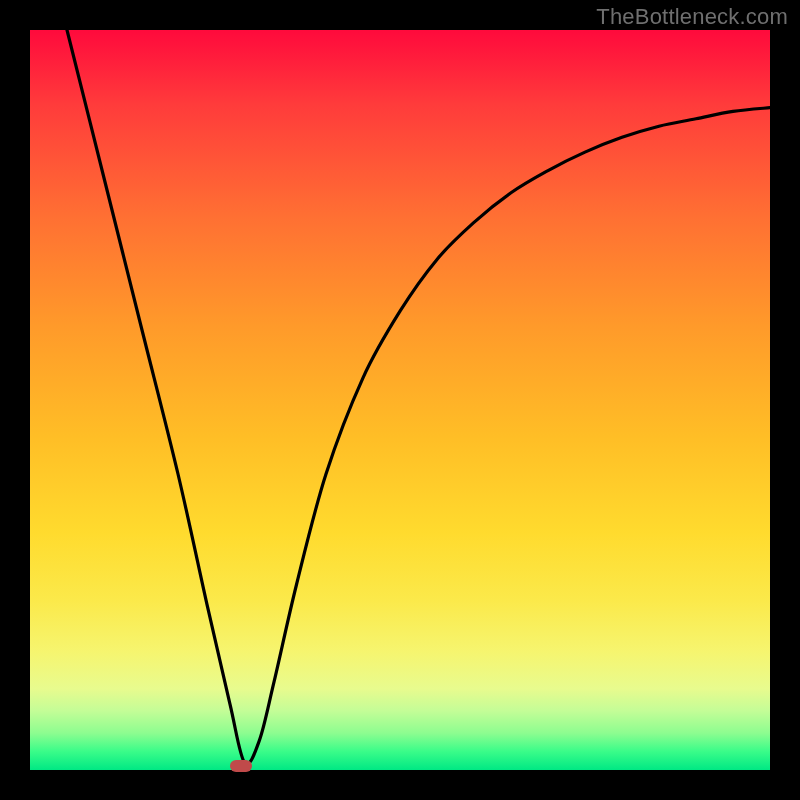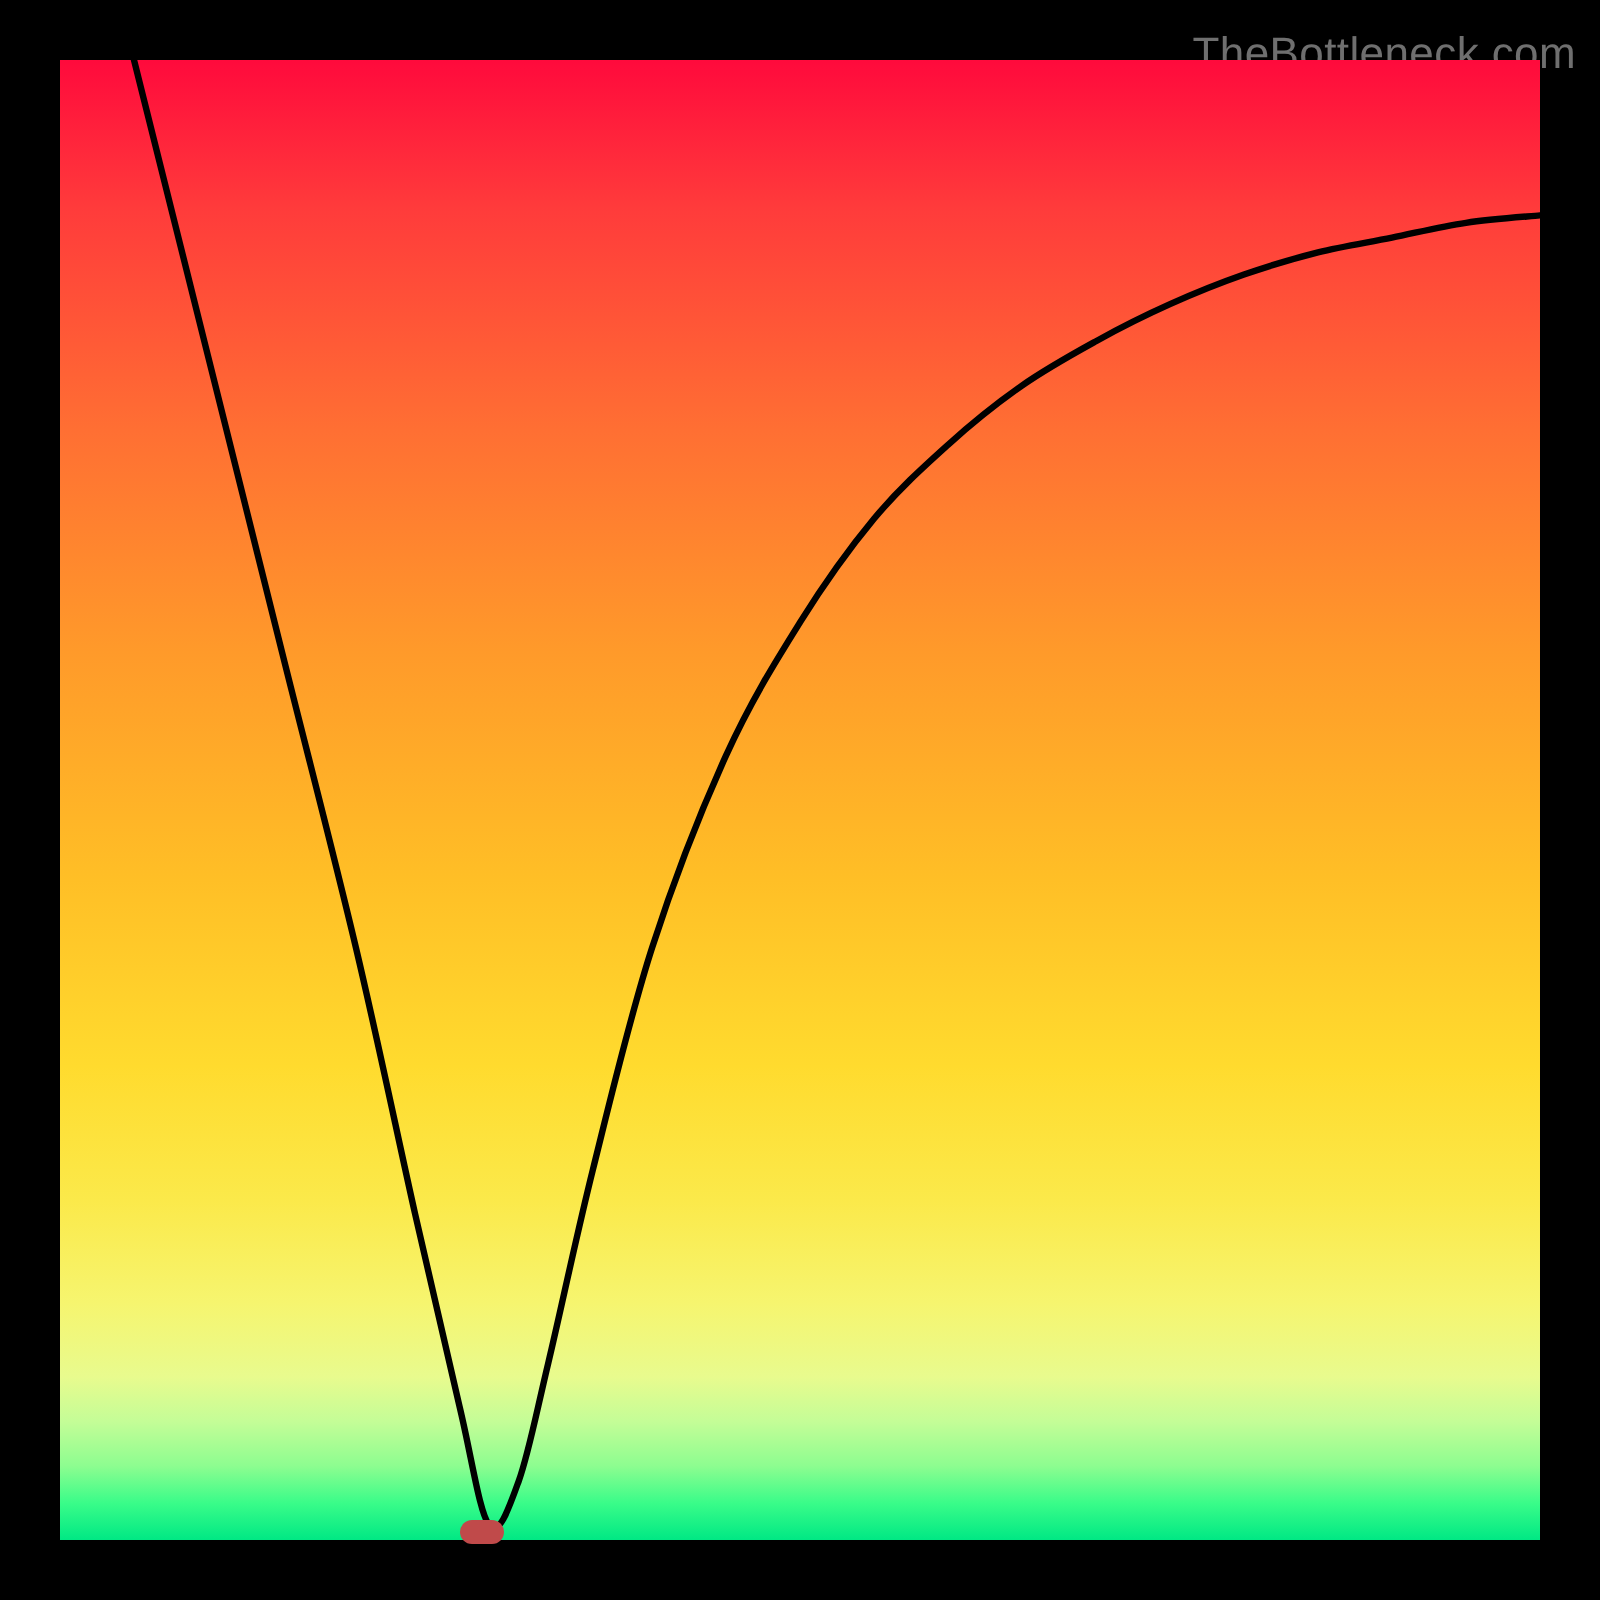--- a/index.html
+++ b/index.html
@@ -35,21 +35,20 @@
   }
   .watermark {
     position: absolute;
     top: 4px;
     right: 12px;
     color: #6f6f6f;
     font-size: 22px;
     font-weight: 500;
     letter-spacing: 0.2px;
     user-select: none;
-    margin-top: 10px;
   }
   .curve {
     position: absolute;
     left: 0;
     top: 0;
     width: 740px;
     height: 740px;
   }
   .marker {
     position: absolute;

